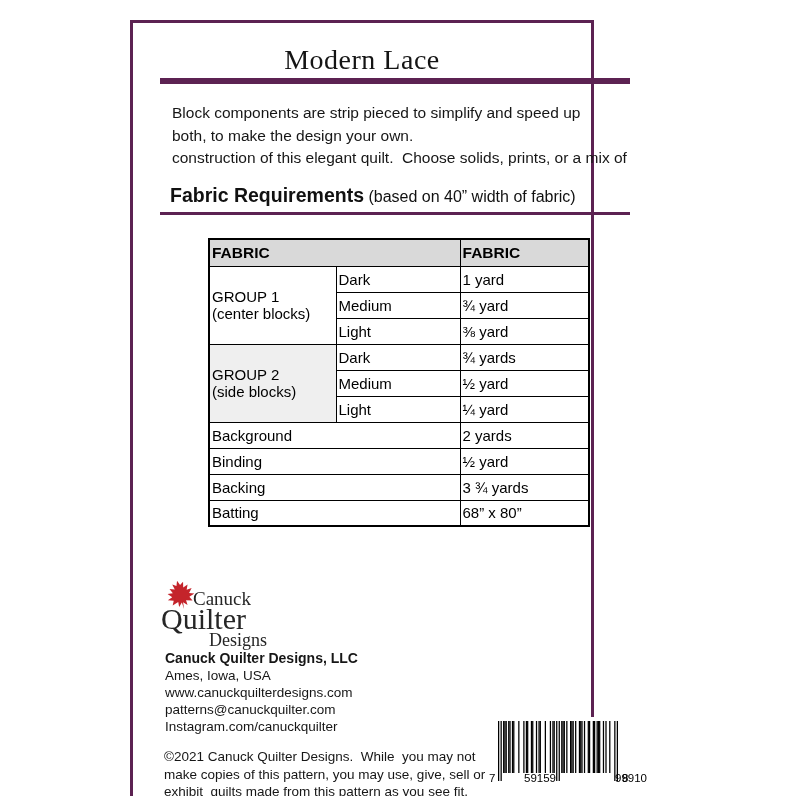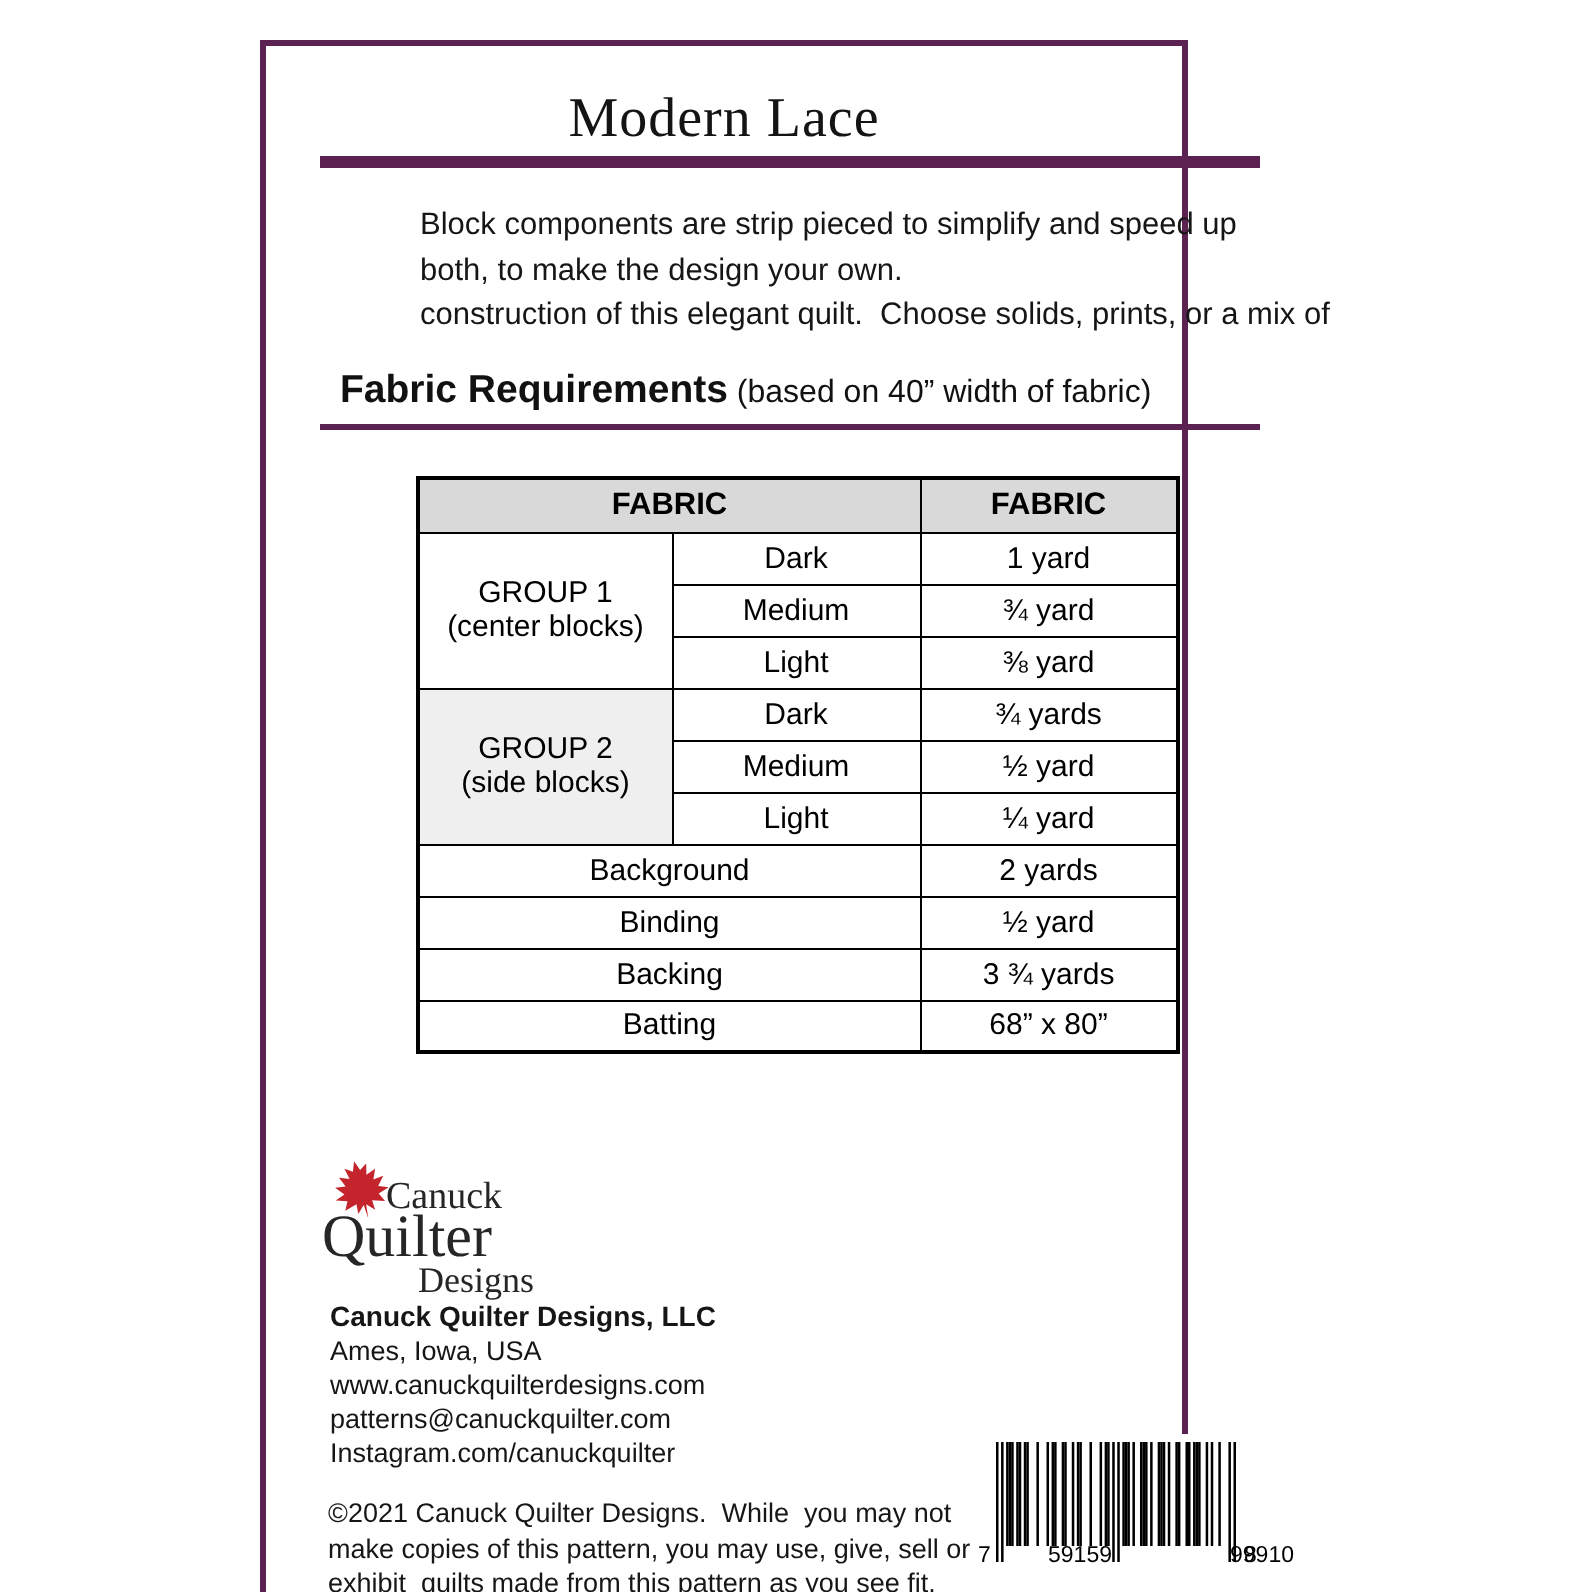--- a/index.html
+++ b/index.html
@@ -14,30 +14,30 @@
     font-family:"Liberation Sans",sans-serif;color:var(--text);}
   .page{position:absolute;left:130px;top:20px;width:464px;height:788px;
     border:3px solid var(--accent);background:#fff;}
 
   .title{position:absolute;top:21px;left:0;width:100%;text-align:center;
     font-family:"Liberation Serif",serif;font-size:28px;color:#141414;letter-spacing:.5px;}
   .double-rule{position:absolute;top:55px;left:27px;width:470px;height:3px;
     border-top:4px solid var(--accent);border-bottom:2px solid var(--accent);}
 
   .intro{position:absolute;top:79px;left:39px;font-size:15.5px;line-height:22.5px;color:#161616;}
-  .intro div{white-space:pre;margin-left:38px;}
+  .intro div{white-space:pre;}
 
   .fr-heading{position:absolute;top:161px;left:37px;color:#111;}
   .fr-heading .main{font-size:19.5px;font-weight:bold;}
   .fr-heading .note{font-size:16px;font-weight:normal;}
   .single-rule{position:absolute;top:189px;left:27px;width:470px;height:3px;background:var(--accent);}
 
   table.fabric{position:absolute;left:75px;top:215px;width:380px;table-layout:fixed;
     border-collapse:collapse;border:2px solid #000;color:#000;}
-  table.fabric th,table.fabric td{border:1.5px solid #000;text-align:center;
+  table.fabric th,table.fabric td{border:1.5px solid #000;text-align:left;
     vertical-align:middle;height:26px;padding:0 2px;}
   table.fabric th{background:var(--table-header-bg);font-size:15.5px;font-weight:bold;height:27px;}
   table.fabric td{font-size:15px;}
   .group-cell div{line-height:17.5px;}
   .group2-cell{background:var(--group2-bg);}
 
   .leaf{position:absolute;left:32px;top:555px;width:31px;height:33px;transform:rotate(-14deg);}
   .leaf svg{width:100%;height:100%;fill:var(--leaf-red);}
   .logo-word{font-family:"Liberation Serif",serif;color:#262626;position:absolute;}
   .logo-canuck{left:60px;top:565px;font-size:19px;}

